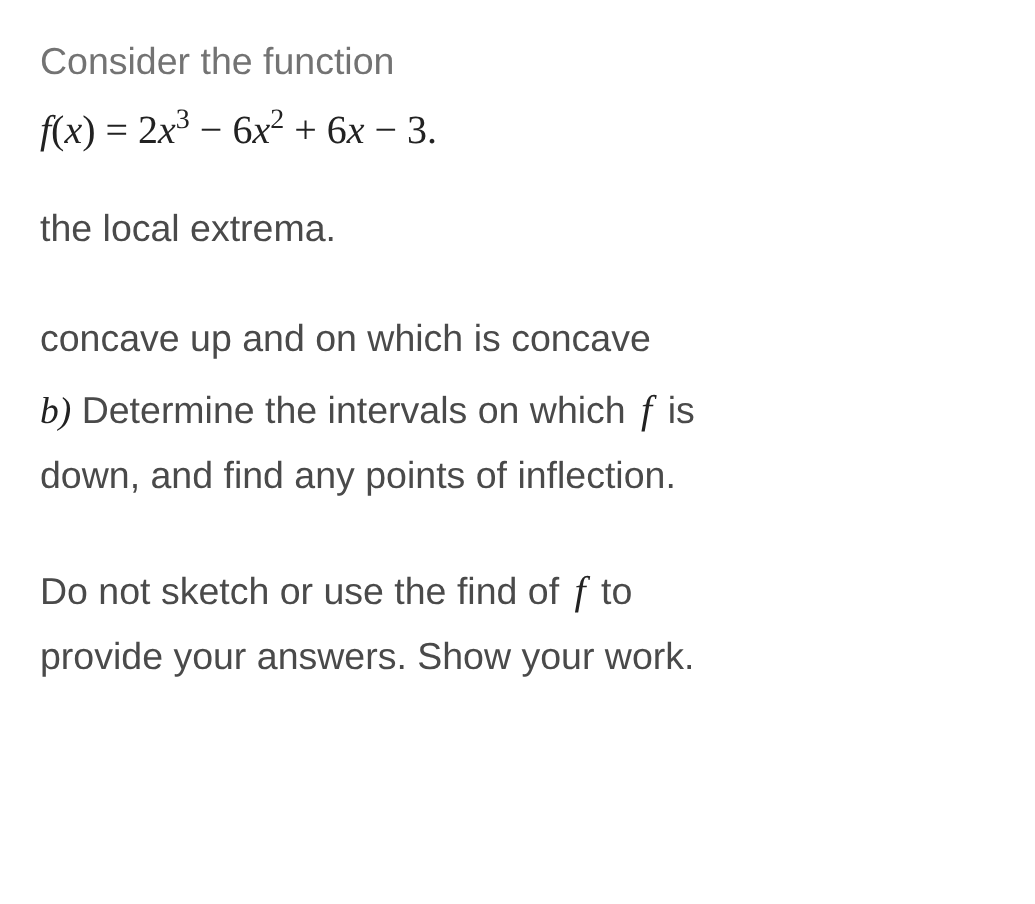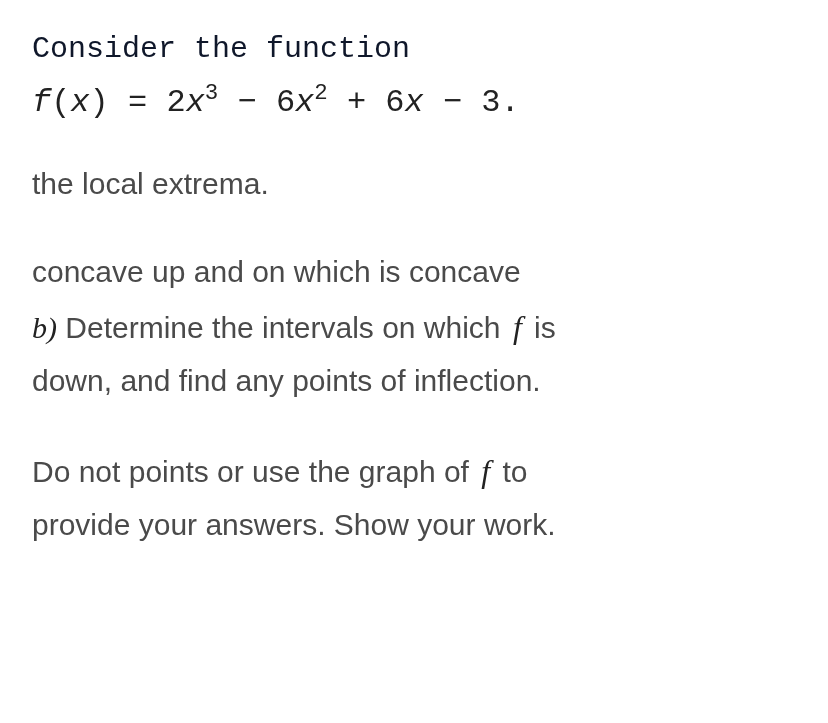--- a/index.html
+++ b/index.html
@@ -8,28 +8,27 @@
       box-sizing: border-box;
     }
     body {
       width: 828px;
       height: 723px;
       background: #ffffff;
       font-family: Arial, Helvetica, sans-serif;
       padding: 28px 32px;
     }
     .line {
-      color: #0f172a;
+      color: #737373;
       font-size: 30px;
       line-height: 1.45;
       margin-bottom: 12px;
-      font-family: Liberation Mono, monospace;
     }
     .math-line {
-      font-family: Liberation Mono, monospace;
+      font-family: Liberation Serif, serif;
       color: #222222;
       font-size: 32px;
       line-height: 1.2;
       margin-top: 8px;
       margin-bottom: 36px;
     }
     .math-line .fn {
       font-style: italic;
     }
     .math-line .paren {
@@ -83,16 +82,16 @@
 <div class="part-b">
   <div class="part-text">concave up and on which is concave</div>
   <div class="part-text">
     <span class="part-label">b)</span><span> Determine the intervals on which </span><span class="inline-f">f</span><span> is</span>
   </div>
   <div class="part-text">down, and find any points of inflection.</div>
 </div>
 
 <div class="footer">
   <div>
-    <span>Do not points or use the graph of </span><span class="inline-f">f</span><span> to</span>
+    <span>Do not sketch or use the find of </span><span class="inline-f">f</span><span> to</span>
   </div>
   <div>provide your answers. Show your work.</div>
 </div>
 
 </body></html>

